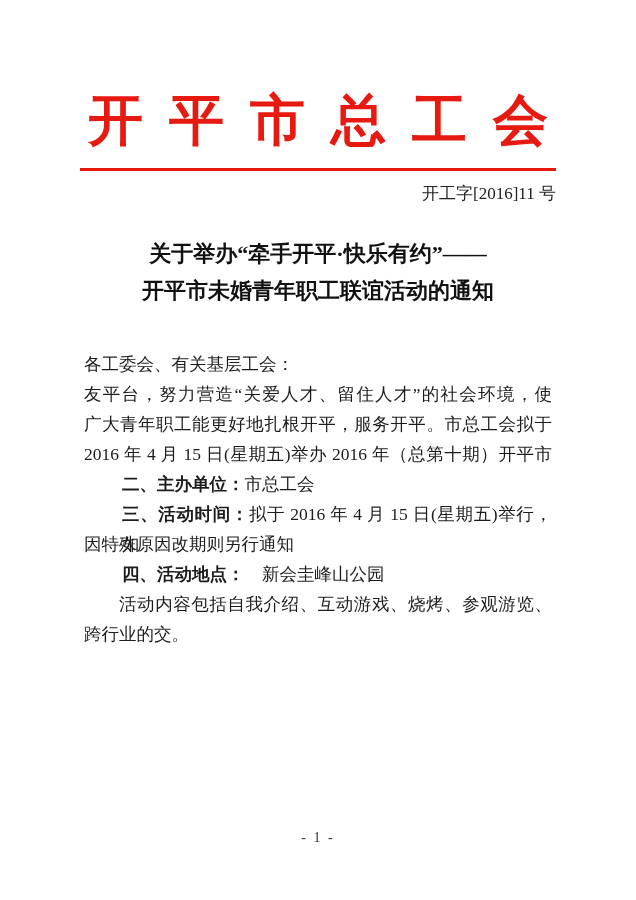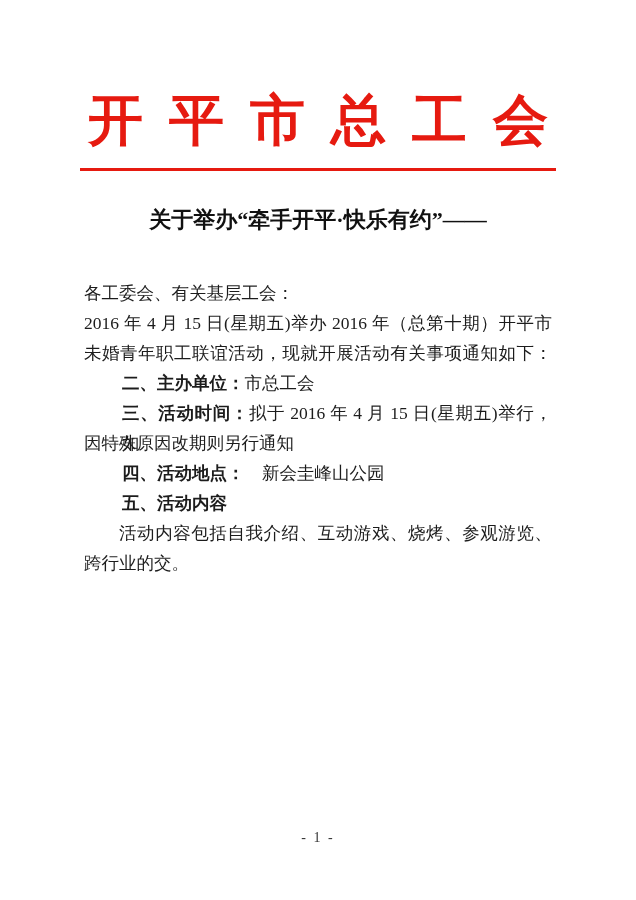--- a/index.html
+++ b/index.html
@@ -87,33 +87,35 @@
 </style>
 </head>
 <body>
 
 <div class="page">
 
   <div class="org-title">开平市总工会</div>
 
   <div class="red-line"></div>
 
+  <div class="doc-number">开工字[2016]11 号</div>
 
   <div class="doc-title">
     <div>关于举办“牵手开平·快乐有约”——</div>
+    <div>开平市未婚青年职工联谊活动的通知</div>
   </div>
 
   <div class="body-text">
     <div class="line"><span class="lead"></span><span>各工委会、有关基层工会：</span></div>
+    <div class="line full"><span class="lead"></span><span>友平台，努力营造“关爱人才、留住人才”的社会环境，使</span></div>
+    <div class="line full"><span class="lead"></span><span>广大青年职工能更好地扎根开平，服务开平。市总工会拟于</span></div>
     <div class="line full"><span class="lead"></span><span>2016 年 4 月 15 日(星期五)举办 2016 年（总第十期）开平市</span></div>
-    <div class="line full"><span class="lead"></span><span>未婚青年职工联谊活动，现就开展活动有关事项通知如下：</span></div>
     <div class="line listitem"><span class="lead">二、主办单位：</span><span>市总工会</span></div>
     <div class="line listitem full"><span class="lead">三、活动时间：</span><span>拟于 2016 年 4 月 15 日(星期五)举行，如</span></div>
     <div class="line"><span class="lead"></span><span>因特殊原因改期则另行通知</span></div>
     <div class="line listitem"><span class="lead">四、活动地点：</span><span>　新会圭峰山公园</span></div>
-    <div class="line listitem"><span class="lead">五、活动内容</span><span></span></div>
     <div class="line indent2 full"><span class="lead"></span><span>活动内容包括自我介绍、互动游戏、烧烤、参观游览、</span></div>
     <div class="line"><span class="lead"></span><span>跨行业的交。</span></div>
   </div>
 
   <div class="footer">- 1 -</div>
 
 </div>
 
 </body></html>

